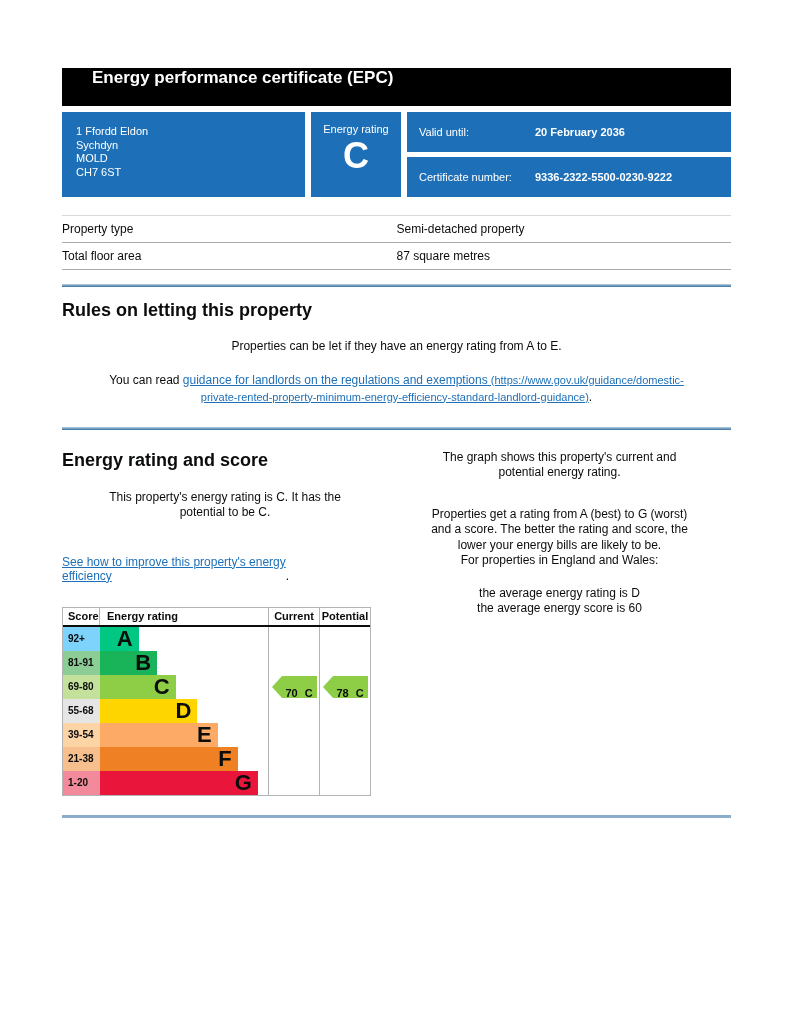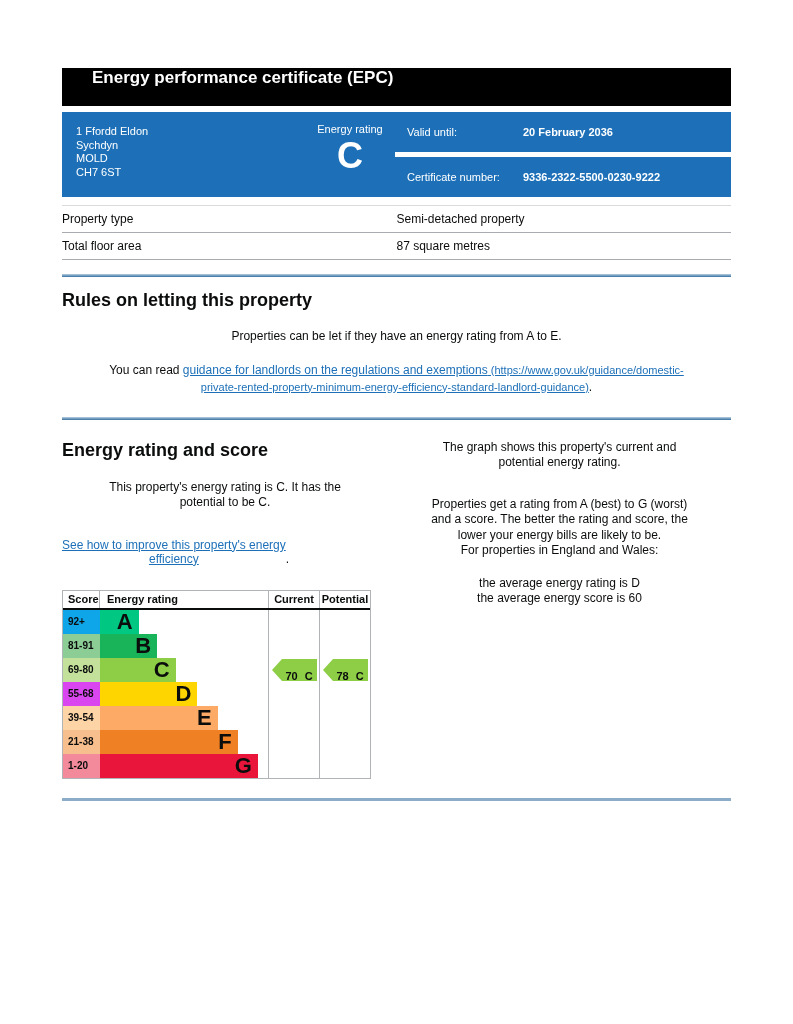--- a/index.html
+++ b/index.html
@@ -12,33 +12,33 @@
   .page { padding: 68px 62px 0 62px; }
 
   
   .title-bar {
     background: var(--header_black, #000);
     color: #fff; height: 38px; display: flex; align-items: flex-start;
     padding-left: 30px; font-size: 17px; font-weight: bold;
   }
 
   
-  .summary { display: flex; margin-top: 6px; height: 85px; }
+  .summary { display: flex; gap: 6px; margin-top: 6px; height: 85px; }
   .blue-box { background: var(--govuk_blue, #1d70b8); color: #fff; }
   .address-box { width: 243px; padding: 13px 14px; font-size: 11px; line-height: 13.5px; white-space: pre-line; }
   .rating-box { width: 90px; text-align: center; padding-top: 11px; }
   .rating-box .rating-label { font-size: 11px; }
   .rating-box .rating-letter { font-size: 36px; font-weight: bold; line-height: 1; margin-top: 3px; }
   .info-box { flex: 1; display: flex; flex-direction: column; gap: 5px; }
   .info-row { flex: 1; display: flex; align-items: center; padding: 0 12px; font-size: 11px; }
   .info-row .info-label { width: 116px; flex: none; }
   .info-row .info-value { font-weight: bold; }
 
   
-  .facts { margin-top: 8px; border-top: 1px solid #d8dadc; }
+  .facts { margin-top: 18px; border-top: 1px solid #d8dadc; }
   .fact-row { display: flex; border-bottom: 1px solid #a8acb0; padding: 6px 0 6px 0; min-height: 24px; align-items: center; }
   .fact-label { width: 50%; }
   .fact-value { width: 50%; }
 
   
   .divider { height: 3px; background: linear-gradient(var(--divider_light, #b9cfe0), var(--divider_dark, #36709f)); }
   .divider-1 { margin-top: 14px; }
   .divider-2 { margin-top: 21px; }
   .divider-bottom { margin-top: 19px; height: 3px; background: var(--divider_bottom, #8cadc9); }
 
@@ -49,21 +49,21 @@
   .rules-para1 { margin-top: 18px; }
   .rules-para2 { margin-top: 17px; line-height: 17px; }
   a.link { color: var(--link_blue, #1d70b8); text-decoration: underline; cursor: pointer; }
   .url-part { font-size: 11px; white-space: pre-line; }
 
   
   .columns { display: flex; margin-top: 20px; }
   .col-left { width: 326px; flex: none; }
   .col-right { flex: 1; }
   .col-left .left-para { margin-top: 19px; }
-  .improve-link { display: inline-block; margin-top: 27px; white-space: pre-line; text-align: center; }
+  .improve-link { display: inline-block; margin-top: 34px; white-space: pre-line; }
   .col-right .rp1 { margin-top: 0; }
   .col-right .rp2 { margin-top: 26px; }
   .col-right .rp3 { }
   .col-right .rp4 { margin-top: 17px; }
   .bold { font-weight: normal; }
 
   
   .chart { width: 309px; border: 1px solid var(--chart_border, #b1b4b6); margin-top: 24px; }
   .chart-header { display: flex; height: 19px; border-bottom: 2px solid #0b0c0c; font-size: 11px; font-weight: bold; }
   .h-score { width: 37px; flex: none; display: flex; align-items: center; padding-left: 5px; border-right: 1px solid var(--chart_border, #b1b4b6); }
@@ -146,21 +146,21 @@
       <div class="chart">
         <div class="chart-header">
           <div class="h-score">Score</div>
           <div class="h-rating">Energy rating</div>
           <div class="h-col">Current</div>
           <div class="h-col">Potential</div>
         </div>
         <div class="chart-main">
           <div class="bands">
             <div class="band-row">
-              <div class="score-cell" style="background: #0ea5e9;">92+</div>
+              <div class="score-cell" style="background: #7dd3fc;">92+</div>
               <div class="bar-area">
                   <div class="bar" style="background: rgb(0, 199, 129); width: 23%;">
                     <span class="band-letter">A</span>
                   </div>
                 </div>
             </div>
             <div class="band-row">
               <div class="score-cell" style="background: rgb(140, 205, 150);">81-91</div>
               <div class="bar-area">
                   <div class="bar" style="background: rgb(25, 180, 89); width: 34%;">
@@ -170,21 +170,21 @@
             </div>
             <div class="band-row">
               <div class="score-cell" style="background: rgb(195, 225, 155);">69-80</div>
               <div class="bar-area">
                   <div class="bar" style="background: rgb(141, 206, 70); width: 45%;">
                     <span class="band-letter">C</span>
                   </div>
                 </div>
             </div>
             <div class="band-row">
-              <div class="score-cell" style="background: #d946ef;">55-68</div>
+              <div class="score-cell" style="background: #e5e5e5;">55-68</div>
               <div class="bar-area">
                   <div class="bar" style="background: rgb(255, 213, 0); width: 58%;">
                     <span class="band-letter">D</span>
                   </div>
                 </div>
             </div>
             <div class="band-row">
               <div class="score-cell" style="background: rgb(253, 212, 166);">39-54</div>
               <div class="bar-area">
                   <div class="bar" style="background: rgb(252, 170, 101); width: 70%;">

